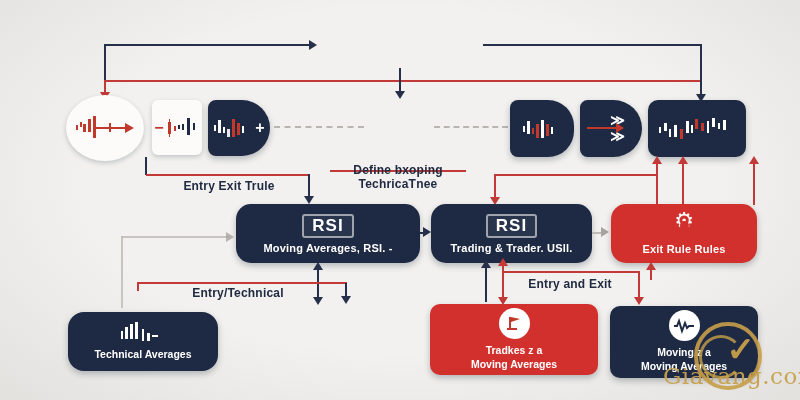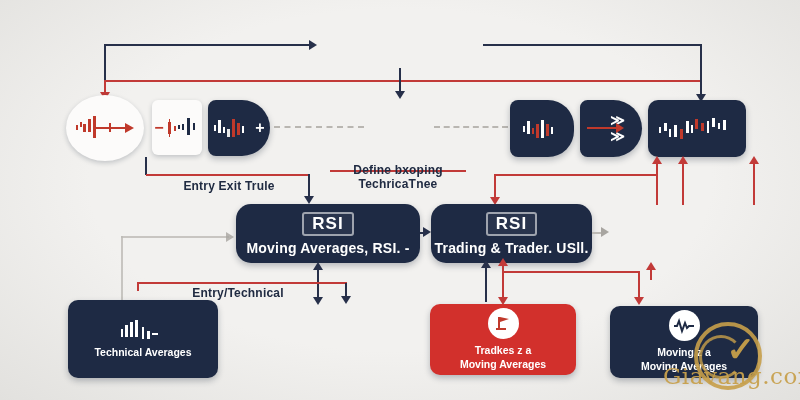--- a/index.html
+++ b/index.html
@@ -30,24 +30,24 @@
   .sq{left:152px;top:100px;width:50px;height:55px;border-radius:6px;flex-direction:row;gap:2px;color:#c0392b;font-weight:bold}
   .pill-l{left:208px;top:100px;width:62px;height:56px;border-radius:8px 28px 28px 8px;flex-direction:row;gap:2px;font-weight:bold}
   .pill-r{left:510px;top:100px;width:64px;height:57px;border-radius:8px 26px 26px 8px}
   .dshape{left:580px;top:100px;width:62px;height:57px;border-radius:8px 30px 30px 8px}
   .rect-r{left:648px;top:100px;width:98px;height:57px;border-radius:10px}
   .rsi1{left:236px;top:204px;width:184px;height:59px;border-radius:15px}
   .rsi2{left:431px;top:204px;width:161px;height:59px;border-radius:15px}
   .exit-rules{left:611px;top:204px;width:146px;height:59px;border-radius:15px}
   .rsi-badge{font-size:17px;font-weight:bold;letter-spacing:1px;border:2px solid rgba(255,255,255,.55);
     padding:0 8px;border-radius:3px;background:rgba(255,255,255,.05)}
-  .rsi-sub{font-size:14px;font-weight:bold;margin-top:4px;letter-spacing:.2px}
-  .b1{left:68px;top:300px;width:150px;height:78px;border-radius:10px}
+  .rsi-sub{font-size:11px;font-weight:bold;margin-top:4px;letter-spacing:.2px}
+  .b1{left:68px;top:312px;width:150px;height:59px;border-radius:16px}
   .b2{left:243px;top:304px;width:152px;height:71px;border-radius:10px}
-  .b3{left:430px;top:304px;width:146px;height:71px;border-radius:10px}
+  .b3{left:430px;top:304px;width:168px;height:71px;border-radius:10px}
   .b4{left:610px;top:306px;width:148px;height:72px;border-radius:10px}
   .bb-lbl{font-size:10.5px;font-weight:bold;line-height:1.3;margin-top:3px}
   .circ{width:31px;height:31px;border-radius:50%;background:#fff;display:flex;align-items:center;justify-content:center;margin-bottom:2px}
   .gear-wrap{position:relative;width:24px;height:24px;margin-bottom:2px}
   .gear-glyph{position:absolute;left:0;top:-3px;width:24px;text-align:center;font-size:22px;color:#fff;line-height:1}
   .gear-dot{position:absolute;left:50%;top:8px;width:9px;height:9px;margin-left:-4.5px;border-radius:50%;background:#d2302c}
   .chev{color:#fff;font-size:14px;font-weight:bold;line-height:1.1;letter-spacing:1px;padding-left:14px}
   .d-arrow{position:absolute;left:7px;top:27px;width:34px;height:2px;background:#c0392b}
   .d-arrow::after{content:"";position:absolute;right:-8px;top:-4px;border:5px solid transparent;border-left:8px solid #c0392b}
   .wm-ring{position:absolute;left:694px;top:322px;width:60px;height:60px;border:4px solid rgba(199,159,74,.9);border-radius:50%;z-index:5}
@@ -176,40 +176,48 @@
     <span class="rsi-sub">Moving Averages, RSI. -</span>
   </div>
   <div class="ln navy" style="left:420px;top:232px;width:6px;height:2px"></div>
   <div class="tri tr-navy" style="left:423px;top:227px"></div>
   <div class="box bx-navy rsi2">
     <span class="rsi-badge">RSI</span>
     <span class="rsi-sub">Trading &amp; Trader. USll.</span>
   </div>
   <div class="ln gray" style="left:592px;top:232px;width:12px;height:2px"></div>
   <div class="tri tr-gray" style="left:601px;top:227px"></div>
+  <div class="box bx-red exit-rules">
+    <span class="gear-wrap">
+      <span class="gear-glyph">⚙</span>
+      <span class="gear-dot"></span>
+    </span>
+    <span class="rsi-sub">Exit Rule Rules</span>
+  </div>
 
   <div class="ln navy" style="left:317px;top:268px;width:2px;height:32px"></div>
   <div class="tri tu-navy" style="left:313px;top:262px"></div>
   <div class="tri td-navy" style="left:313px;top:297px"></div>
   <div class="ln red" style="left:137px;top:282px;width:210px;height:2px"></div>
   <div class="ln red" style="left:137px;top:282px;width:2px;height:9px"></div>
   <div class="ln navy" style="left:345px;top:283px;width:2px;height:14px"></div>
   <div class="tri td-navy" style="left:341px;top:296px"></div>
   <div class="lbl" style="left:158px;top:286px;width:160px">Entry/Technical</div>
 
   <div class="ln navy" style="left:485px;top:266px;width:2px;height:36px"></div>
   <div class="tri tu-navy" style="left:481px;top:260px"></div>
   <div class="ln red" style="left:502px;top:264px;width:2px;height:36px"></div>
   <div class="tri tu-red" style="left:498px;top:258px"></div>
   <div class="tri td-red" style="left:498px;top:297px"></div>
   <div class="ln red" style="left:502px;top:271px;width:138px;height:2px"></div>
   <div class="ln red" style="left:638px;top:271px;width:2px;height:29px"></div>
   <div class="tri td-red" style="left:634px;top:297px"></div>
   <div class="ln red" style="left:650px;top:268px;width:2px;height:12px"></div>
   <div class="tri tu-red" style="left:646px;top:262px"></div>
+  <div class="lbl" style="left:502px;top:277px;width:136px">Entry and Exit</div>
 
   <div class="box bx-navy b1">
     <svg width="48" height="24" viewBox="0 0 48 24">
       <rect x="2" y="10" width="2" height="8" fill="#fff"></rect>
         <rect x="6" y="6" width="3" height="12" fill="#fff"></rect>
       <rect x="11" y="3" width="3" height="15" fill="#fff"></rect>
         <rect x="16" y="1" width="3" height="17" fill="#fff"></rect>
       <rect x="23" y="8" width="2" height="12" fill="#fff"></rect>
         <rect x="28" y="12" width="3" height="8" fill="#fff"></rect>
       <rect x="33" y="14" width="6" height="2" fill="#fff"></rect>

